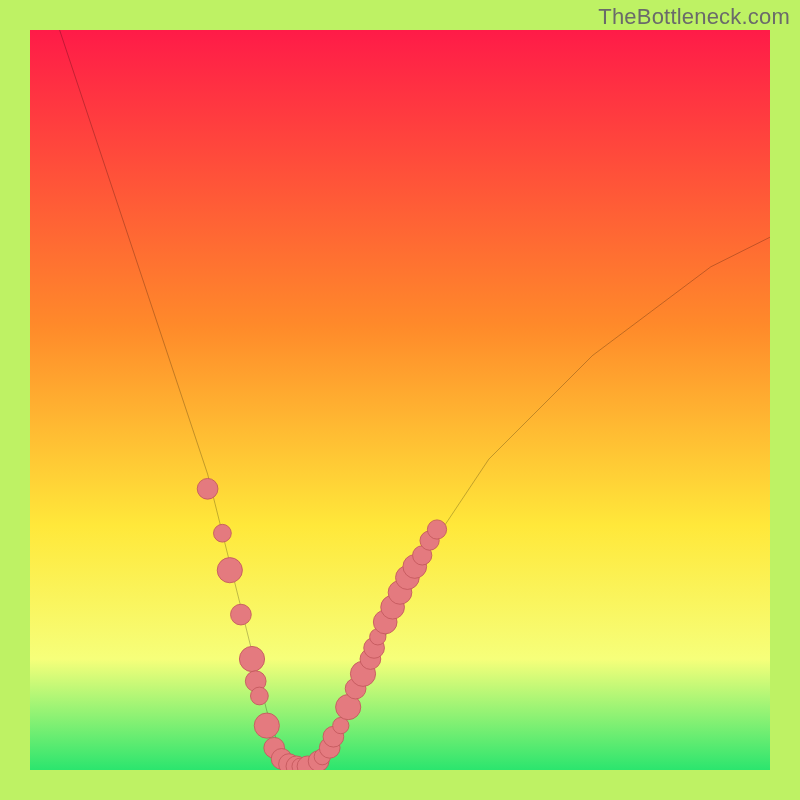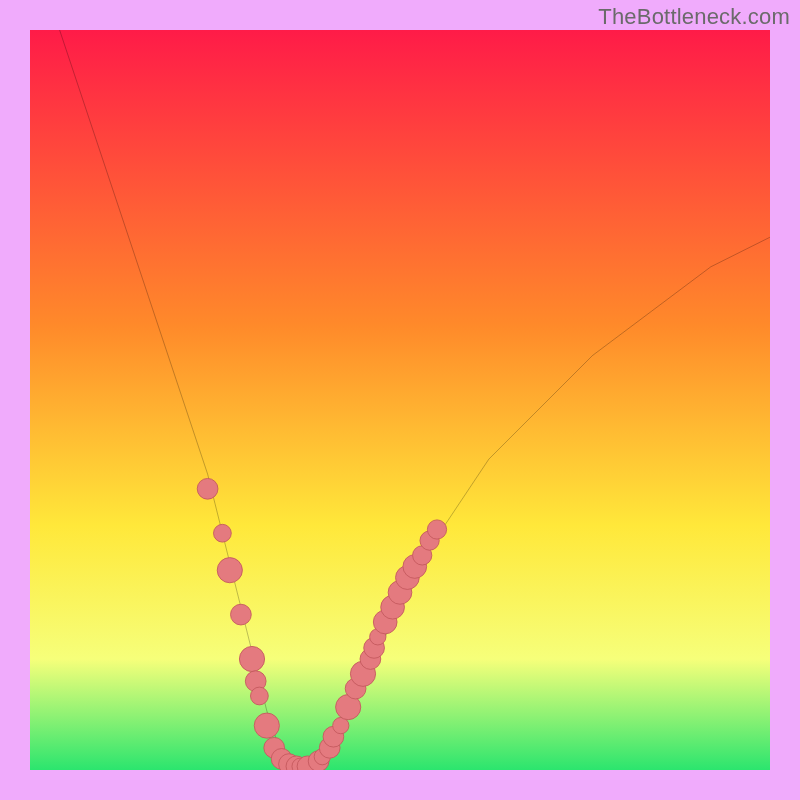--- a/index.html
+++ b/index.html
@@ -8,21 +8,21 @@
     width: 800px;
     height: 800px;
     background: #000;
     font-family: Arial, Helvetica, sans-serif;
     overflow: hidden;
   }
   .frame {
     position: absolute;
     left: 0; top: 0;
     width: 800px; height: 800px;
-    background: #f0abfc;
+    background: #bef264;
   }
   .plot {
     position: absolute;
     left: 30px; top: 30px;
     width: 740px; height: 740px;
   }
   .watermark {
     position: absolute;
     top: 4px;
     right: 10px;

